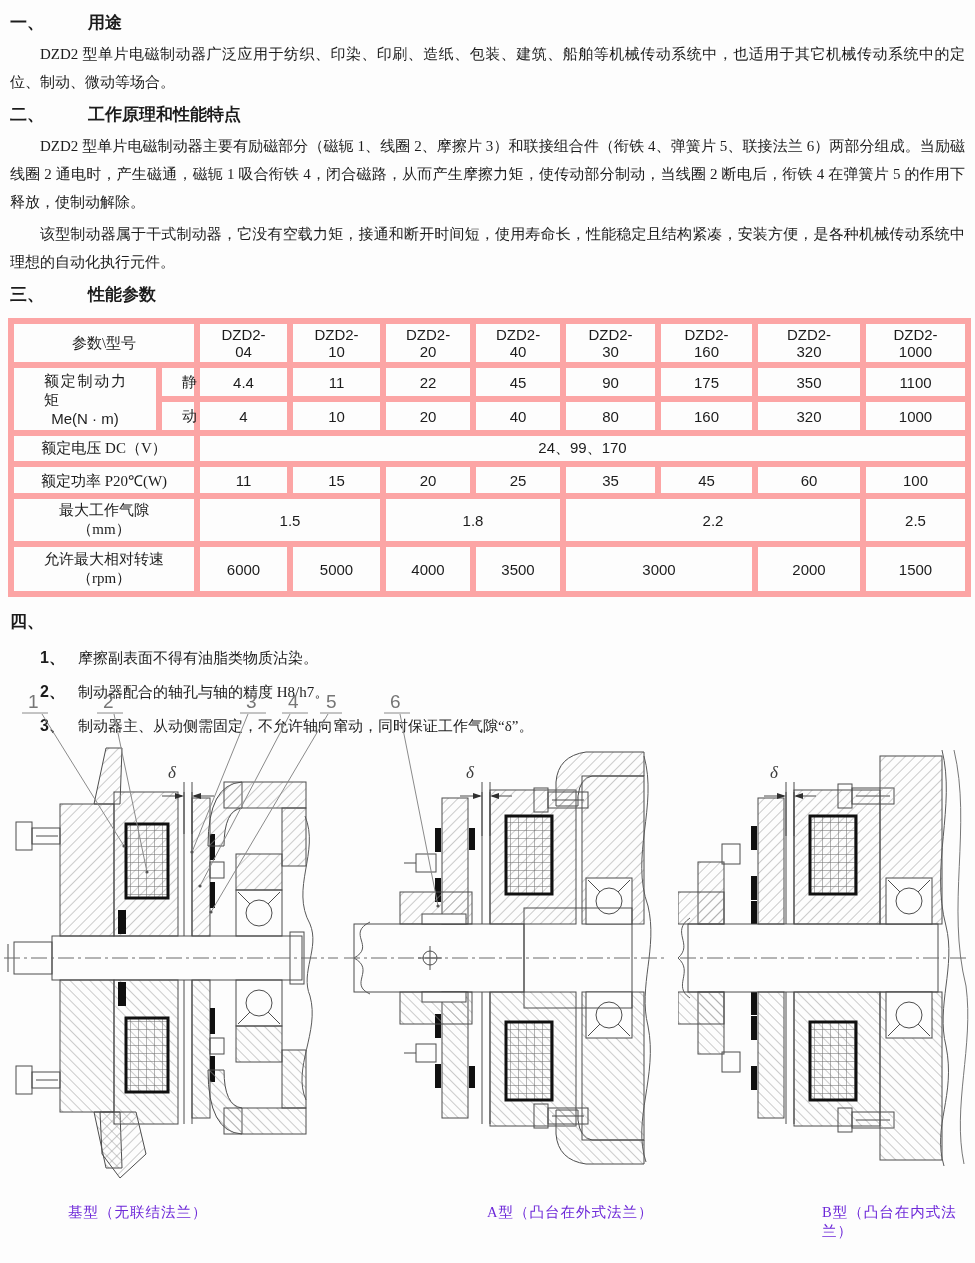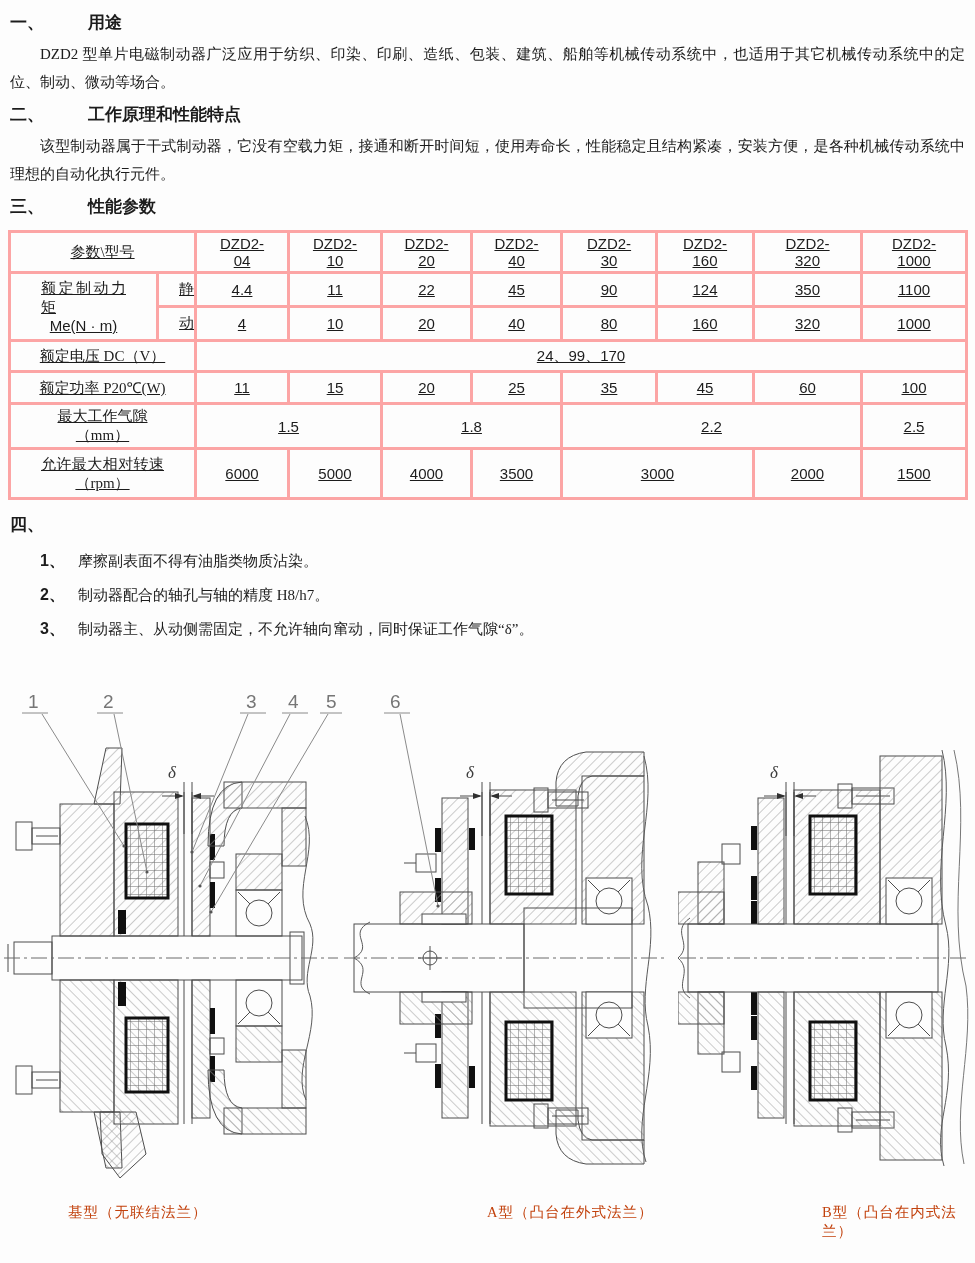--- a/index.html
+++ b/index.html
@@ -31,26 +31,25 @@
   }
   
   table.params {
     margin: 10px 0 0 8px;
     width: 957px;
     border-collapse: collapse;
     table-layout: fixed;
     font-size: 15px;
   }
   table.params td, table.params th {
-    border: 3px solid #fca5a5;
+    border: 6px solid #fca5a5;
     text-align: center;
     vertical-align: middle;
     padding: 2px 20px;
     font-weight: normal;
-    text-decoration: underline;
   }
   .cell-num { font-family: "Liberation Sans", sans-serif; margin-left: 48px; }
   .cell-cjk { font-family: "Liberation Serif", serif; text-align: left; padding-left: 8px; }
   .jline { text-align: justify; text-align-last: justify; padding: 0 10px; }
   .cline { text-align: left; text-align-last: center; }
   
   .note-row {
     display: flex;
     margin: 0 10px 0 40px;
     font-size: 15px;
@@ -61,21 +60,21 @@
     font-weight: bold; font-size: 16px;
     width: 38px; flex: 0 0 38px;
   }
   
   .drawings { position: absolute; left: 0; top: 686px; width: 975px; height: 510px; }
   .drw { position: absolute; top: 0; }
   .caption {
     position: absolute;
     top: 1203px;
     font-size: 14.5px;
-    color: #c2410c;
+    color: #6d28d9;
     font-family: "Liberation Serif", serif;
     letter-spacing: 1px;
   }
   svg text.callout {
     font-family: "Liberation Sans", sans-serif;
     font-size: 19px; fill: #767676;
   }
   svg text.delta {
     font-family: "Liberation Serif", serif;
     font-size: 17px; fill: #3d3d3d; font-style: italic;
@@ -89,20 +88,21 @@
   <div class="sec-head" style="margin-top:10px">
     <span class="num">一、</span>
     <span>用途</span>
   </div>
   <p class="para">DZD2 型单片电磁制动器广泛应用于纺织、印染、印刷、造纸、包装、建筑、船舶等机械传动系统中，也适用于其它机械传动系统中的定位、制动、微动等场合。</p>
 
   <div class="sec-head" style="margin-top:6px">
     <span class="num">二、</span>
     <span>工作原理和性能特点</span>
   </div>
+  <p class="para">DZD2 型单片电磁制动器主要有励磁部分（磁轭 1、线圈 2、摩擦片 3）和联接组合件（衔铁 4、弹簧片 5、联接法兰 6）两部分组成。当励磁线圈 2 通电时，产生磁通，磁轭 1 吸合衔铁 4，闭合磁路，从而产生摩擦力矩，使传动部分制动，当线圈 2 断电后，衔铁 4 在弹簧片 5 的作用下释放，使制动解除。</p>
   <p class="para">该型制动器属于干式制动器，它没有空载力矩，接通和断开时间短，使用寿命长，性能稳定且结构紧凑，安装方便，是各种机械传动系统中理想的自动化执行元件。</p>
 
   <div class="sec-head" style="margin-top:6px">
     <span class="num">三、</span>
     <span>性能参数</span>
   </div>
 
   <table class="params">
     <colgroup>
       <col style="width:148px">
@@ -132,21 +132,21 @@
       <td rowspan="2" class="cell-cjk">
         <div class="jline">额定制动力矩</div>
         <div class="cline" style="font-family:'Liberation Sans',sans-serif">Me(N · m)</div>
       </td>
       <td class="cell-cjk cline">静</td>
       <td class="cell-num">4.4</td>
       <td class="cell-num">11</td>
       <td class="cell-num">22</td>
       <td class="cell-num">45</td>
       <td class="cell-num">90</td>
-      <td class="cell-num">124</td>
+      <td class="cell-num">175</td>
       <td class="cell-num">350</td>
       <td class="cell-num">1100</td>
     </tr>
     <tr style="height:34px">
       <td class="cell-cjk cline">动</td>
       <td class="cell-num">4</td>
       <td class="cell-num">10</td>
       <td class="cell-num">20</td>
       <td class="cell-num">40</td>
       <td class="cell-num">80</td>

